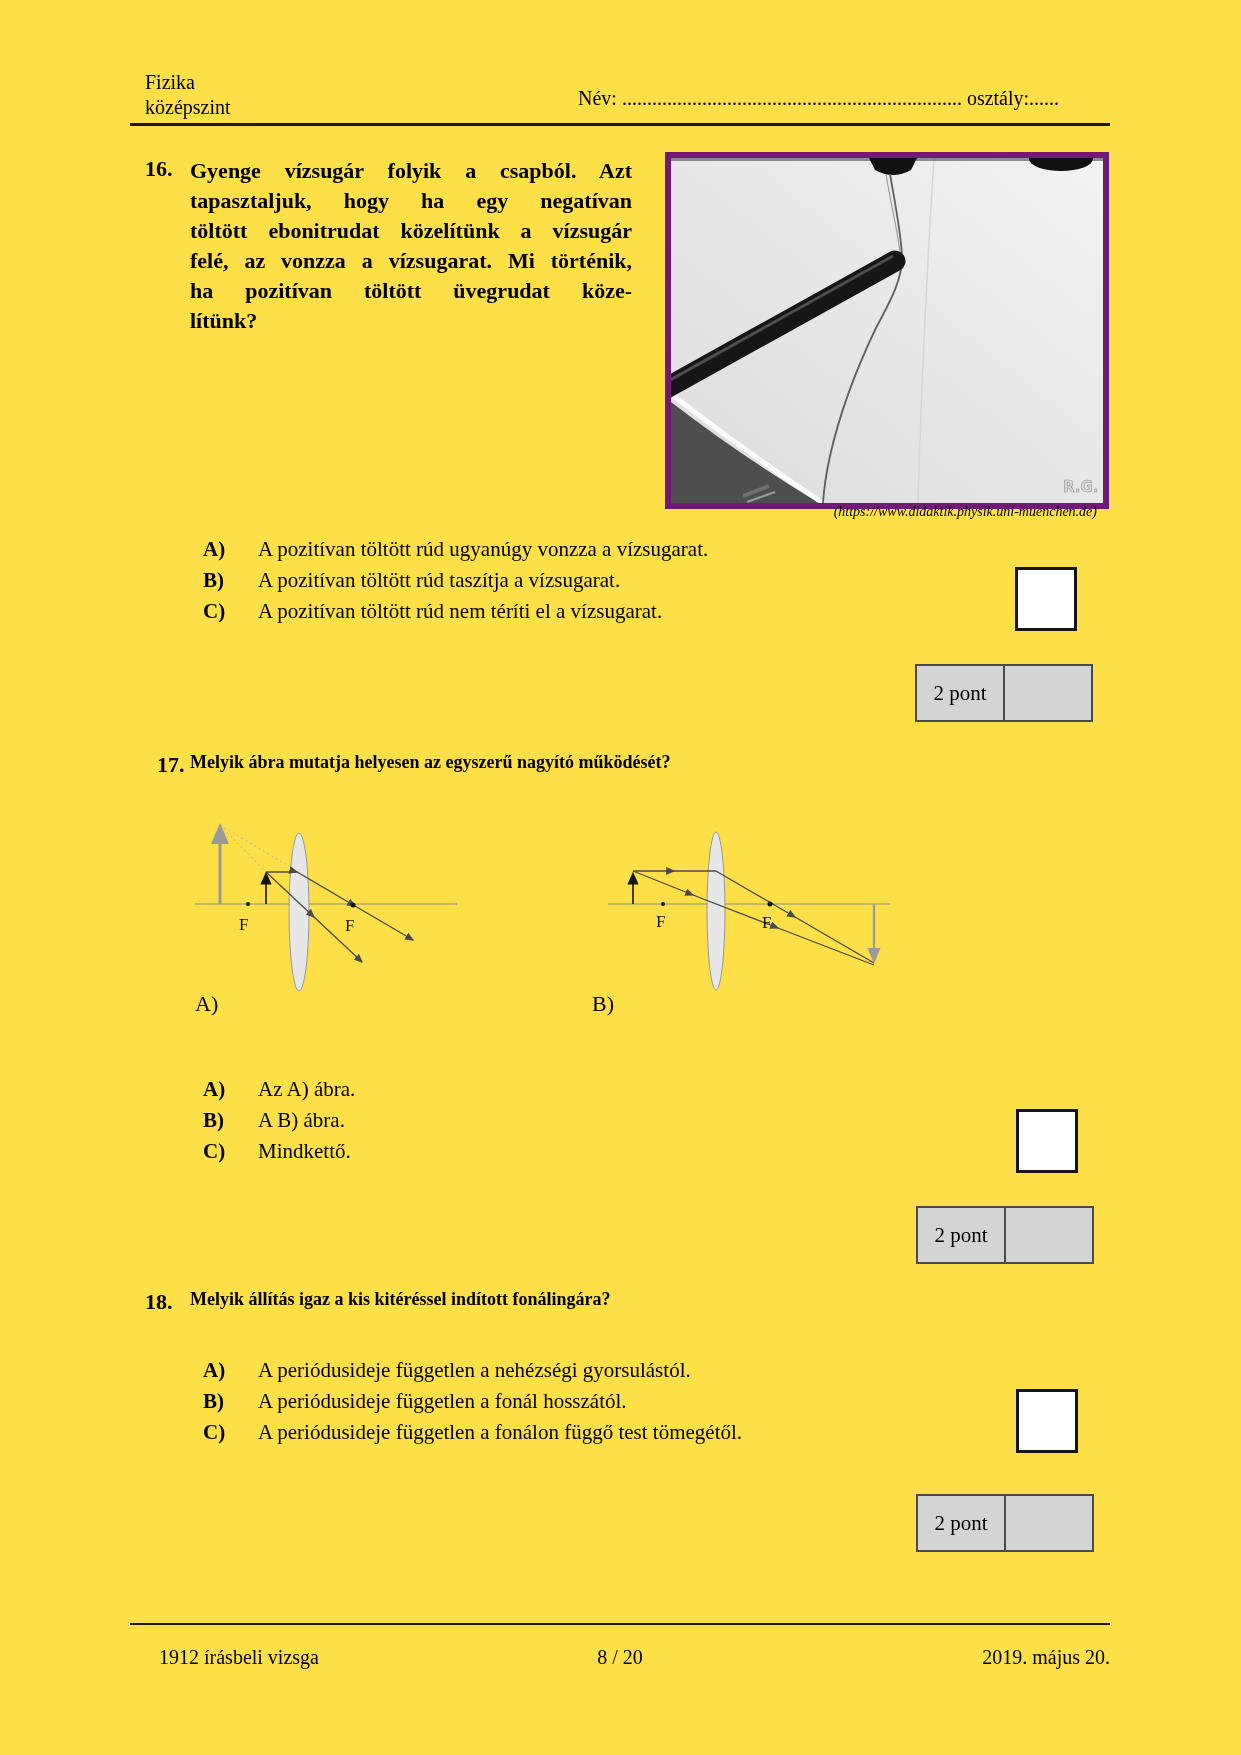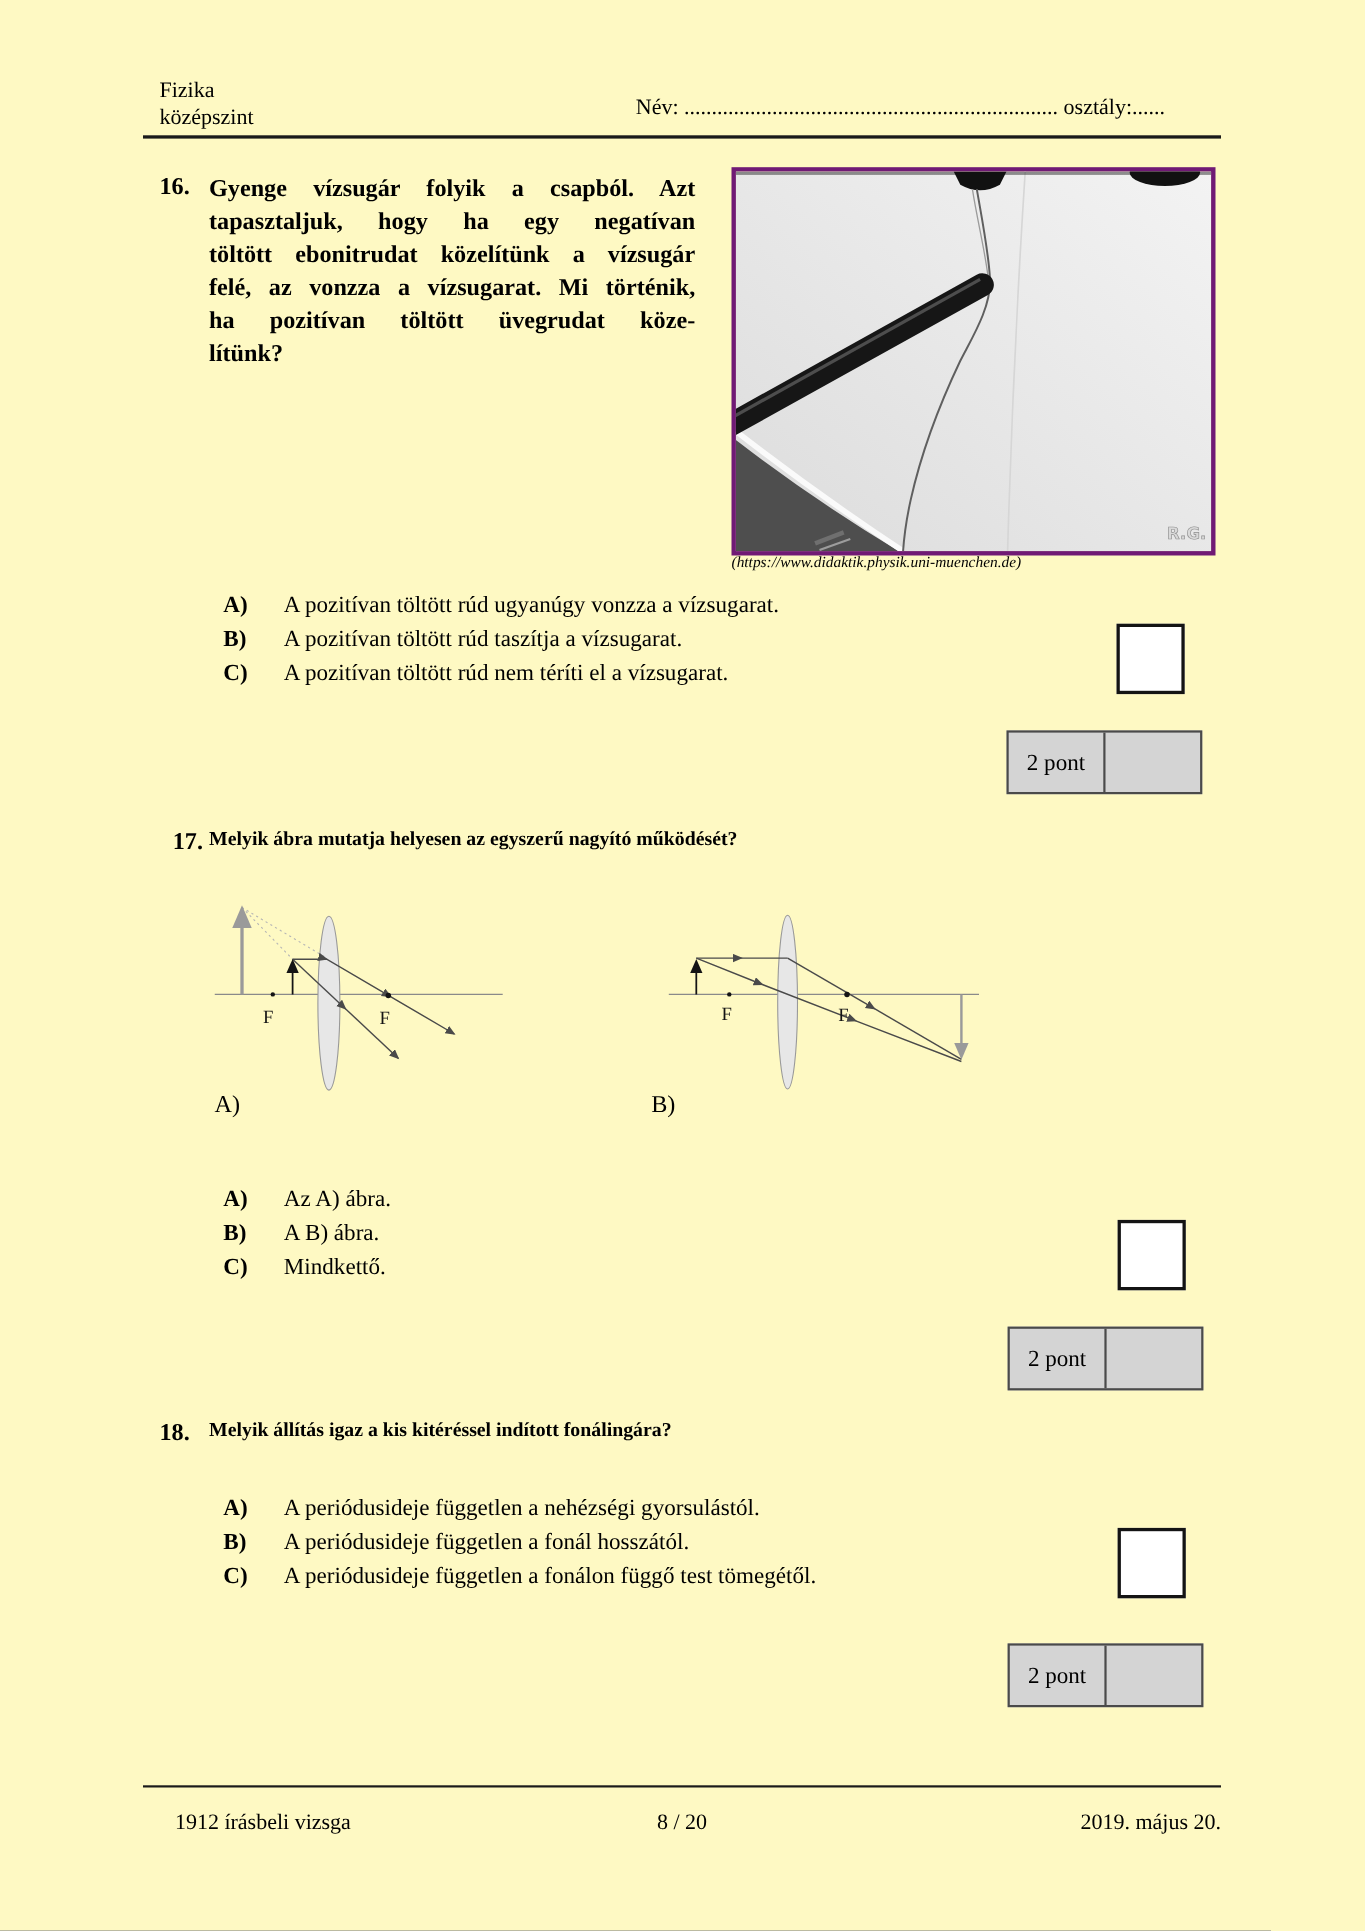--- a/index.html
+++ b/index.html
@@ -1,35 +1,35 @@
 <!DOCTYPE html>
 <html><head>
 <meta charset="utf-8">
 <style>
   html,body{margin:0;padding:0;background:#888;}
   .page{
-    position:relative;width:1241px;height:1755px;background:#fef9c3;
+    position:relative;width:1241px;height:1755px;background:#fde047;
     font-family:"Liberation Serif", serif;color:#000;margin:0 auto;overflow:hidden;
   }
   .abs{position:absolute;}
   .hdr{font-size:20px;line-height:25px;}
   .rule{background:#1a1a1a;}
   .qnum{font-weight:bold;font-size:22px;}
   .qtext{font-weight:bold;font-size:22px;line-height:30px;}
   .jline{text-align:justify;text-align-last:justify;}
   .qhead{font-weight:bold;font-size:18px;white-space:nowrap;}
   .opt{left:203px;display:flex;font-size:21px;line-height:24px;}
   .opt-label{width:55px;font-weight:bold;flex:0 0 55px;}
-  .caption{font-size:14px;font-style:italic;text-align:left;font-family:Liberation Serif, serif;}
+  .caption{font-size:14px;font-style:italic;text-align:right;font-family:Liberation Serif, serif;}
   .figlabel{font-size:22px;}
   .ansbox{width:56px;height:58px;border:3px solid #141414;background:#fff;}
   .points{display:flex;width:178px;height:58px;background:#d4d4d4;border:2px solid #4a4a4a;box-sizing:border-box;}
   .points-label{width:86px;border-right:2px solid #4a4a4a;display:flex;align-items:center;justify-content:center;font-size:21px;}
   .points-score{flex:1;}
-  .photo-frame{border:4px solid #701a75;box-sizing:content-box;}
+  .photo-frame{border:6px solid #701a75;box-sizing:content-box;}
   .ftr{font-size:20px;}
 </style>
 </head>
 <body>
 
 <div class="page">
 
   <div class="abs hdr" style="left:145px;top:70px;">
     <div>Fizika</div>
     <div>középszint</div>

